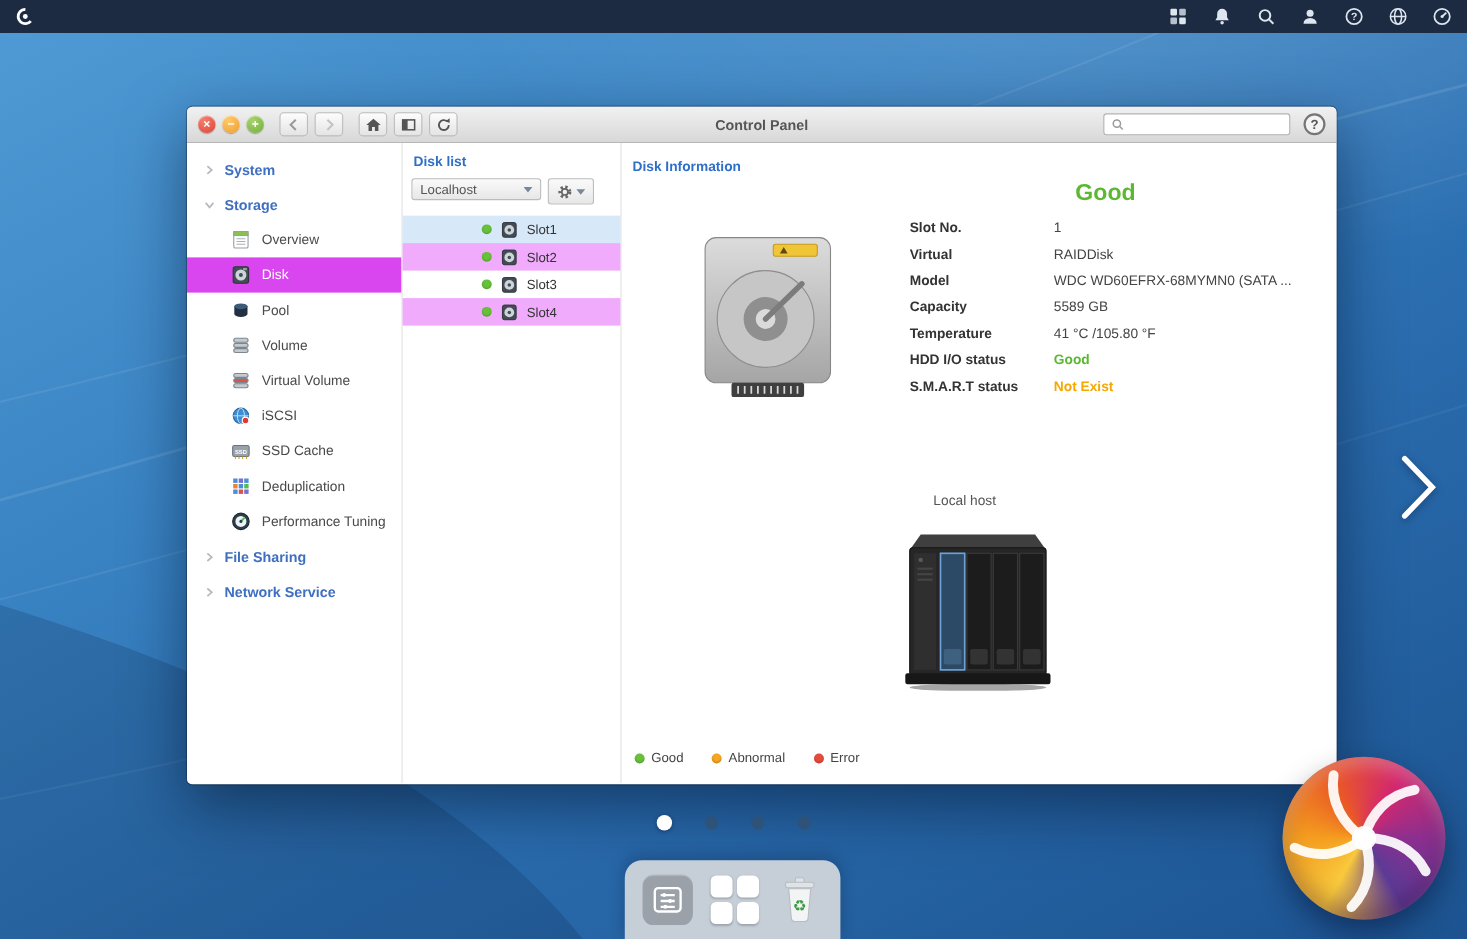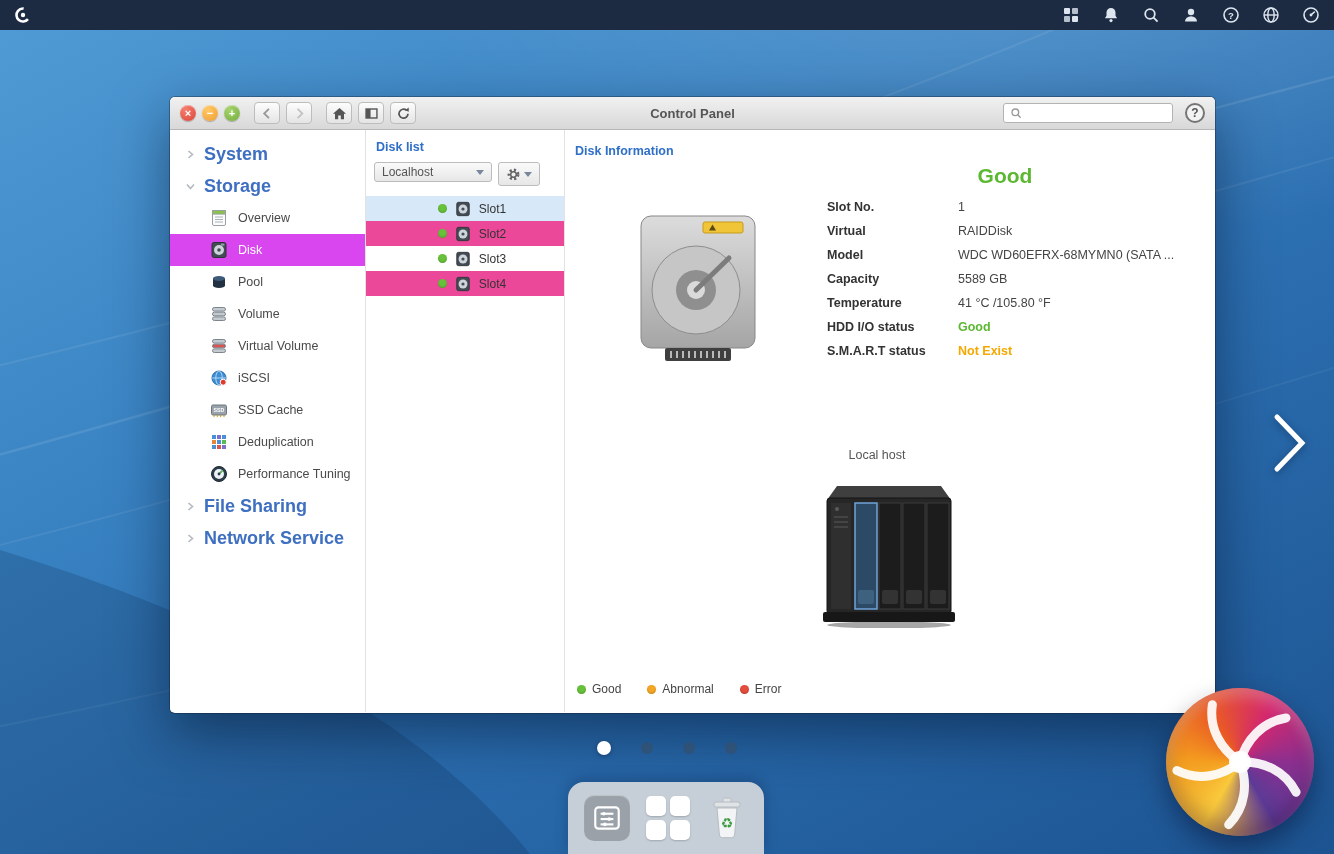--- a/index.html
+++ b/index.html
@@ -43,41 +43,41 @@
   .tb-search svg{width:12px;height:12px;flex:none;}
   .tb-search input{flex:1;min-width:0;border:none;outline:none;font-family:inherit;font-size:12px;color:#444;background:transparent;}
   .help-btn{width:20px;height:20px;border-radius:50%;border:2px solid #757575;background:#f3f3f3;
     color:#555;font-size:12px;font-weight:bold;display:inline-flex;align-items:center;justify-content:center;cursor:pointer;margin-left:6px;}
 
   .window-body{display:flex;height:582px;background:#fff;}
 
   
   .sidebar{width:196px;flex:none;padding-top:8px;border-right:1px solid #e2e2e2;overflow:hidden;}
   .tree-section{height:32px;display:flex;align-items:center;gap:9px;padding-left:16px;
-    color:#3e6fc1;font-weight:bold;font-size:18px;cursor:pointer;}
+    color:#3e6fc1;font-weight:bold;font-size:13px;cursor:pointer;}
   .caret{width:9px;height:9px;flex:none;}
   .tree-item{height:32px;display:flex;align-items:center;gap:10px;padding-left:40px;
     font-size:12.5px;color:#4a4a4a;cursor:pointer;}
   .tree-item.selected{background:#d946ef;color:#fff;}
   .ti{width:18px;height:18px;flex:none;display:inline-flex;}
   .ti svg{width:18px;height:18px;}
 
   
   .disk-list{width:199px;flex:none;border-right:1px solid #e2e2e2;padding-top:10px;}
   .panel-header{color:#2f6fc8;font-weight:bold;font-size:12.5px;}
   .disk-list .panel-header{padding:0 0 8px 10px;}
   .disk-list-controls{display:flex;gap:6px;padding:0 8px 10px 8px;}
   .select{flex:0 0 118px;height:20px;border:1px solid #bcbcbc;border-radius:3px;
     background:linear-gradient(#fafafa,#e7e7e7);font-size:12px;color:#555;
     display:flex;align-items:center;justify-content:space-between;padding:0 7px;cursor:pointer;}
   .gear-btn{width:42px;height:24px;border:1px solid #bcbcbc;border-radius:3px;
     background:linear-gradient(#fafafa,#e7e7e7);display:flex;align-items:center;justify-content:center;gap:3px;cursor:pointer;}
   .caret-down{width:0;height:0;border-left:4px solid transparent;border-right:4px solid transparent;border-top:5px solid #77889c;}
   .slot-row{height:25px;display:flex;align-items:center;gap:8px;padding-left:14px;font-size:12px;color:#333;cursor:pointer;justify-content:center;}
-  .slot-row.alt{background:#ec4899;}
+  .slot-row.alt{background:#f0abfc;}
   .slot-row.selected{background:#d7e9f9;}
   .status-dot{width:9px;height:9px;border-radius:50%;flex:none;}
   .dot-good{background:#67c23a;box-shadow:inset 0 -1px 2px rgba(0,0,0,.2);}
   .dot-warn{background:#f5a623;box-shadow:inset 0 -1px 2px rgba(0,0,0,.2);}
   .dot-error{background:#e64c3c;box-shadow:inset 0 -1px 2px rgba(0,0,0,.2);}
   .slot-row svg{width:16px;height:16px;flex:none;}
 
   
   .disk-info{flex:1;position:relative;font-size:12.5px;}
   .disk-info .panel-header{position:absolute;left:10px;top:14px;}

